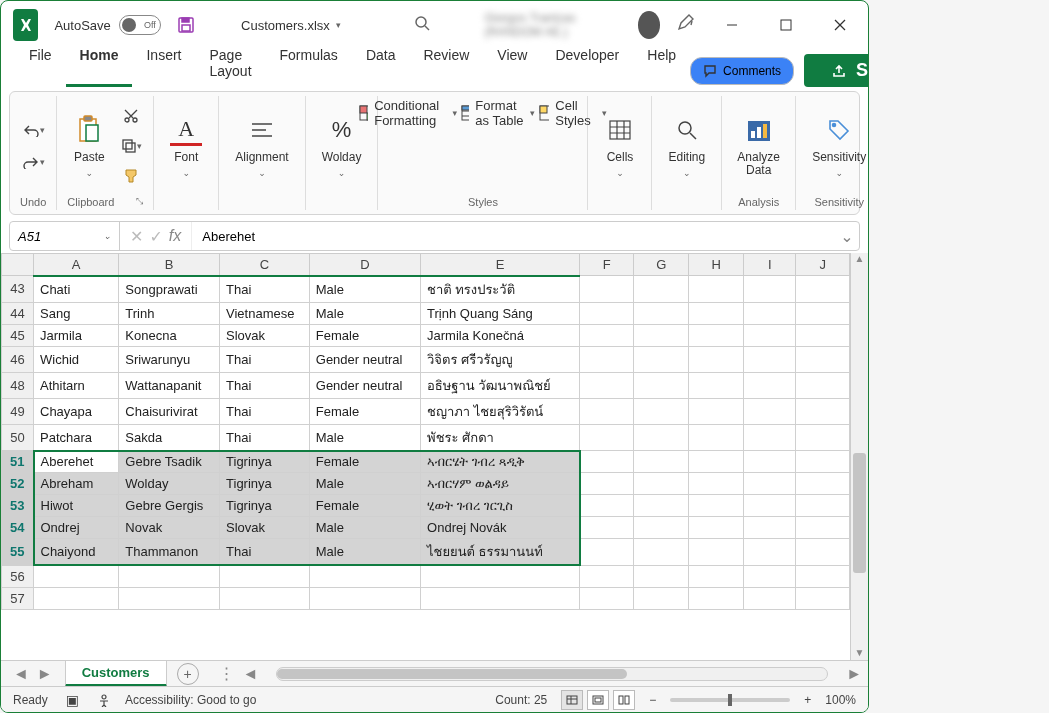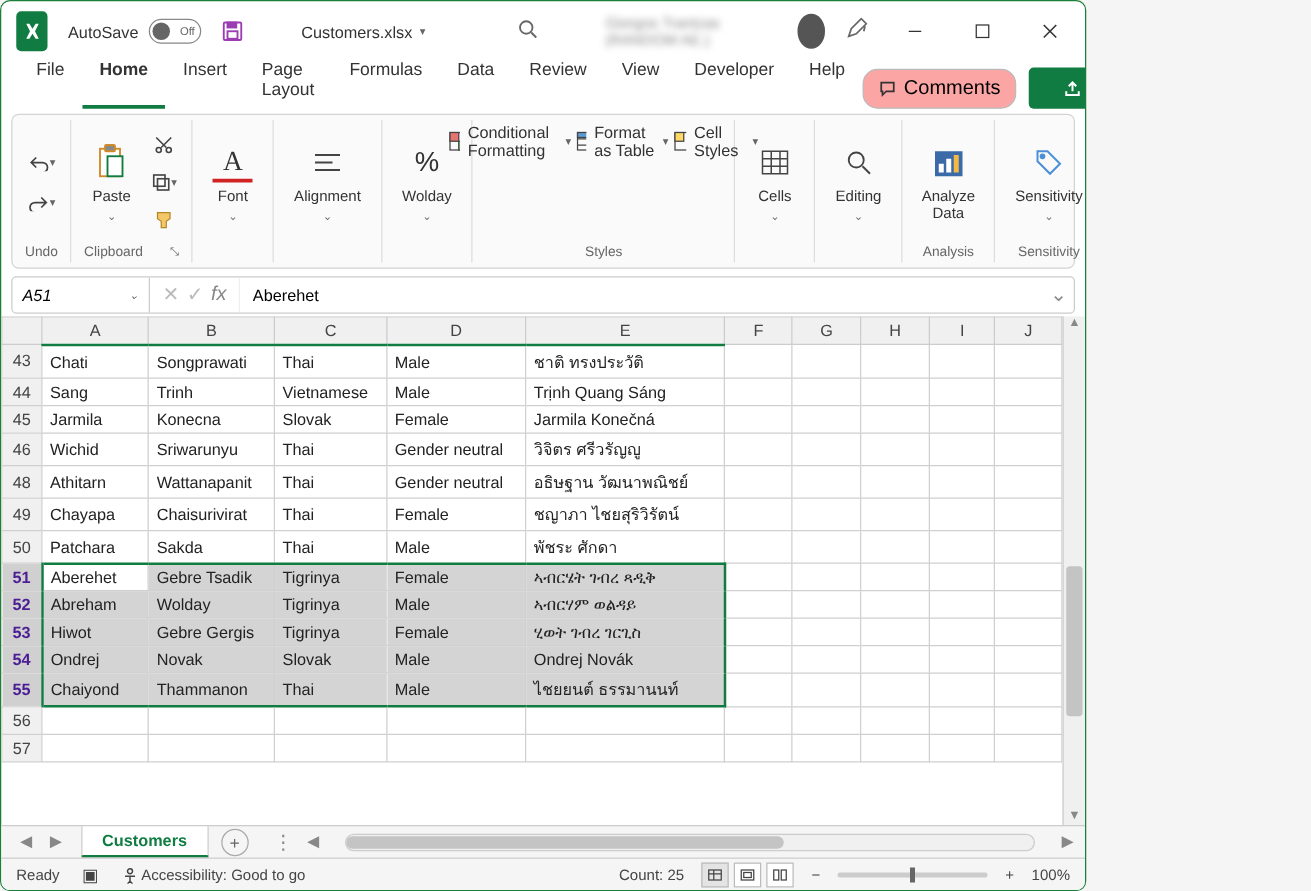--- a/index.html
+++ b/index.html
@@ -22,21 +22,21 @@
 .avatar { width: 28px; height: 28px; background: #555; border-radius: 50%; margin-left: 8px; }
 .pencil-icon { margin: 0 12px; }
 .title-right { margin-left: auto; display:flex; align-items:center; gap: 10px; }
 .win-btn { width: 44px; height: 44px; display:flex; align-items:center; justify-content:center; color:#333; }
 
 
 .menu-tabs { height: 38px; display: flex; align-items: flex-end; padding: 0 14px; gap: 0; border-bottom: none; }
 .menu-tab { padding: 8px 14px; font-size: 14px; color: #333; cursor: pointer; }
 .menu-tab.active { font-weight: 600; border-bottom: 3px solid #107c41; padding-bottom: 5px; }
 .menu-right { margin-left: auto; display:flex; gap: 10px; align-items:center; }
-.comments-btn { border: 1px solid #bbb; border-radius: 12px; padding: 6px 12px; font-size: 16px; display:flex; align-items:center; gap:6px; background: #fca5a5; }
+.comments-btn { border: 1px solid #bbb; border-radius: 12px; padding: 6px 12px; font-size: 12px; display:flex; align-items:center; gap:6px; background: #3b82f6; }
 .share-btn { background: #107c41; color:#fff; border:none; border-radius: 4px; padding: 6px 28px; font-size:18px; display:flex; align-items:center; gap:10px; font-weight:600; }
 
 
 .ribbon { height: 124px; background: #fafafa; border: 1px solid #d4d4d4; border-radius: 6px; margin: 4px 8px; display: flex; align-items: stretch; padding: 4px 0; }
 .ribbon-group { display: flex; flex-direction: column; padding: 2px 10px; border-right: 1px solid #ddd; }
 .ribbon-group:last-child { border-right: none; }
 .group-content { flex: 1; display: flex; align-items: center; justify-content: center; gap: 8px; }
 .group-label { font-size: 11px; color: #666; text-align: center; padding-top: 2px; }
 .big-btn { display: flex; flex-direction: column; align-items: center; gap: 4px; font-size: 12px; color:#333; padding: 2px 6px; cursor:pointer; }
 .big-btn .icon { width: 32px; height: 32px; display:flex; align-items:center; justify-content:center; }
@@ -55,21 +55,21 @@
 .fb-expand { width: 24px; display:flex; align-items:center; justify-content:center; color:#888; }
 
 
 .grid-area { flex:1; display:flex; overflow:hidden; position:relative; }
 .grid-scroll { flex:1; overflow:hidden; position:relative; }
 table.grid { border-collapse: collapse; font-size:13px; color:#222; table-layout:fixed; }
 table.grid th { background:#f0f0f0; border:1px solid #ccc; font-weight:normal; color:#444; padding:2px 4px; text-align:center; }
 table.grid td { border:1px solid #d0d0d0; padding:2px 6px; height:22px; white-space:nowrap; overflow:hidden; text-overflow: clip; }
 .row-header { background:#f0f0f0; text-align:center; color:#444; border:1px solid #ccc; width:32px; min-width:32px; }
 .col-header { height: 22px; }
-.selected-row-header { background:#d0d0d0; color:#4c1d95; font-weight:600; border-right: 2px solid #107c41 !important; }
+.selected-row-header { background:#d0d0d0; color:#0f766e; font-weight:600; border-right: 2px solid #107c41 !important; }
 .selected-col-header { background:#d0d0d0; color:#107c41; font-weight:600; border-bottom: 2px solid #107c41 !important; }
 .selected-cell { background:#d4d4d4; }
 .selected-active { background:#fff !important; }
 .vscroll { width: 18px; background:#f0f0f0; border-left:1px solid #ccc; position:relative; }
 .vscroll-thumb { position:absolute; left:2px; right:2px; top:200px; height:120px; background:#c4c4c4; border-radius:3px; }
 
 
 .sheet-tabs-row { height:26px; display:flex; align-items:center; border-top:1px solid #ccc; background:#f5f5f5; }
 .tab-nav { display:flex; gap:8px; padding: 0 12px; color:#888; }
 .sheet-tab { padding:4px 16px; background:#fff; border:1px solid #ccc; border-bottom: 3px solid #107c41; font-weight:600; color:#107c41; font-size:13px; }
@@ -636,21 +636,21 @@
     <span style="color:#888;padding:0 6px;">◄</span>
     <div class="hscroll">
         <div class="hscroll-thumb"></div>
       </div>
     <span style="color:#888;padding:0 6px;">►</span>
   </div>
 
   <div class="status-bar">
     <span>Ready</span>
     <span class="macro-icon" style="margin-left:18px;">▣</span>
-    <span style="margin-left:18px; display:flex; align-items:center; gap:2px;">
+    <span style="margin-left:18px; display:flex; align-items:center; gap:14px;">
       <svg width="14" height="14" fill="none" stroke="#444" stroke-width="1.2">
           <circle cx="7" cy="4" r="2"></circle>
           <path d="M3 8h8M7 8v4l-2 2M7 12l2 2"></path>
         </svg>
       <span>Accessibility: Good to go</span>
     </span>
     <div class="right">
       <span>Count: 25</span>
       <div class="view-btns">
         <div class="view-btn" style="background:#e4e4e4;">

